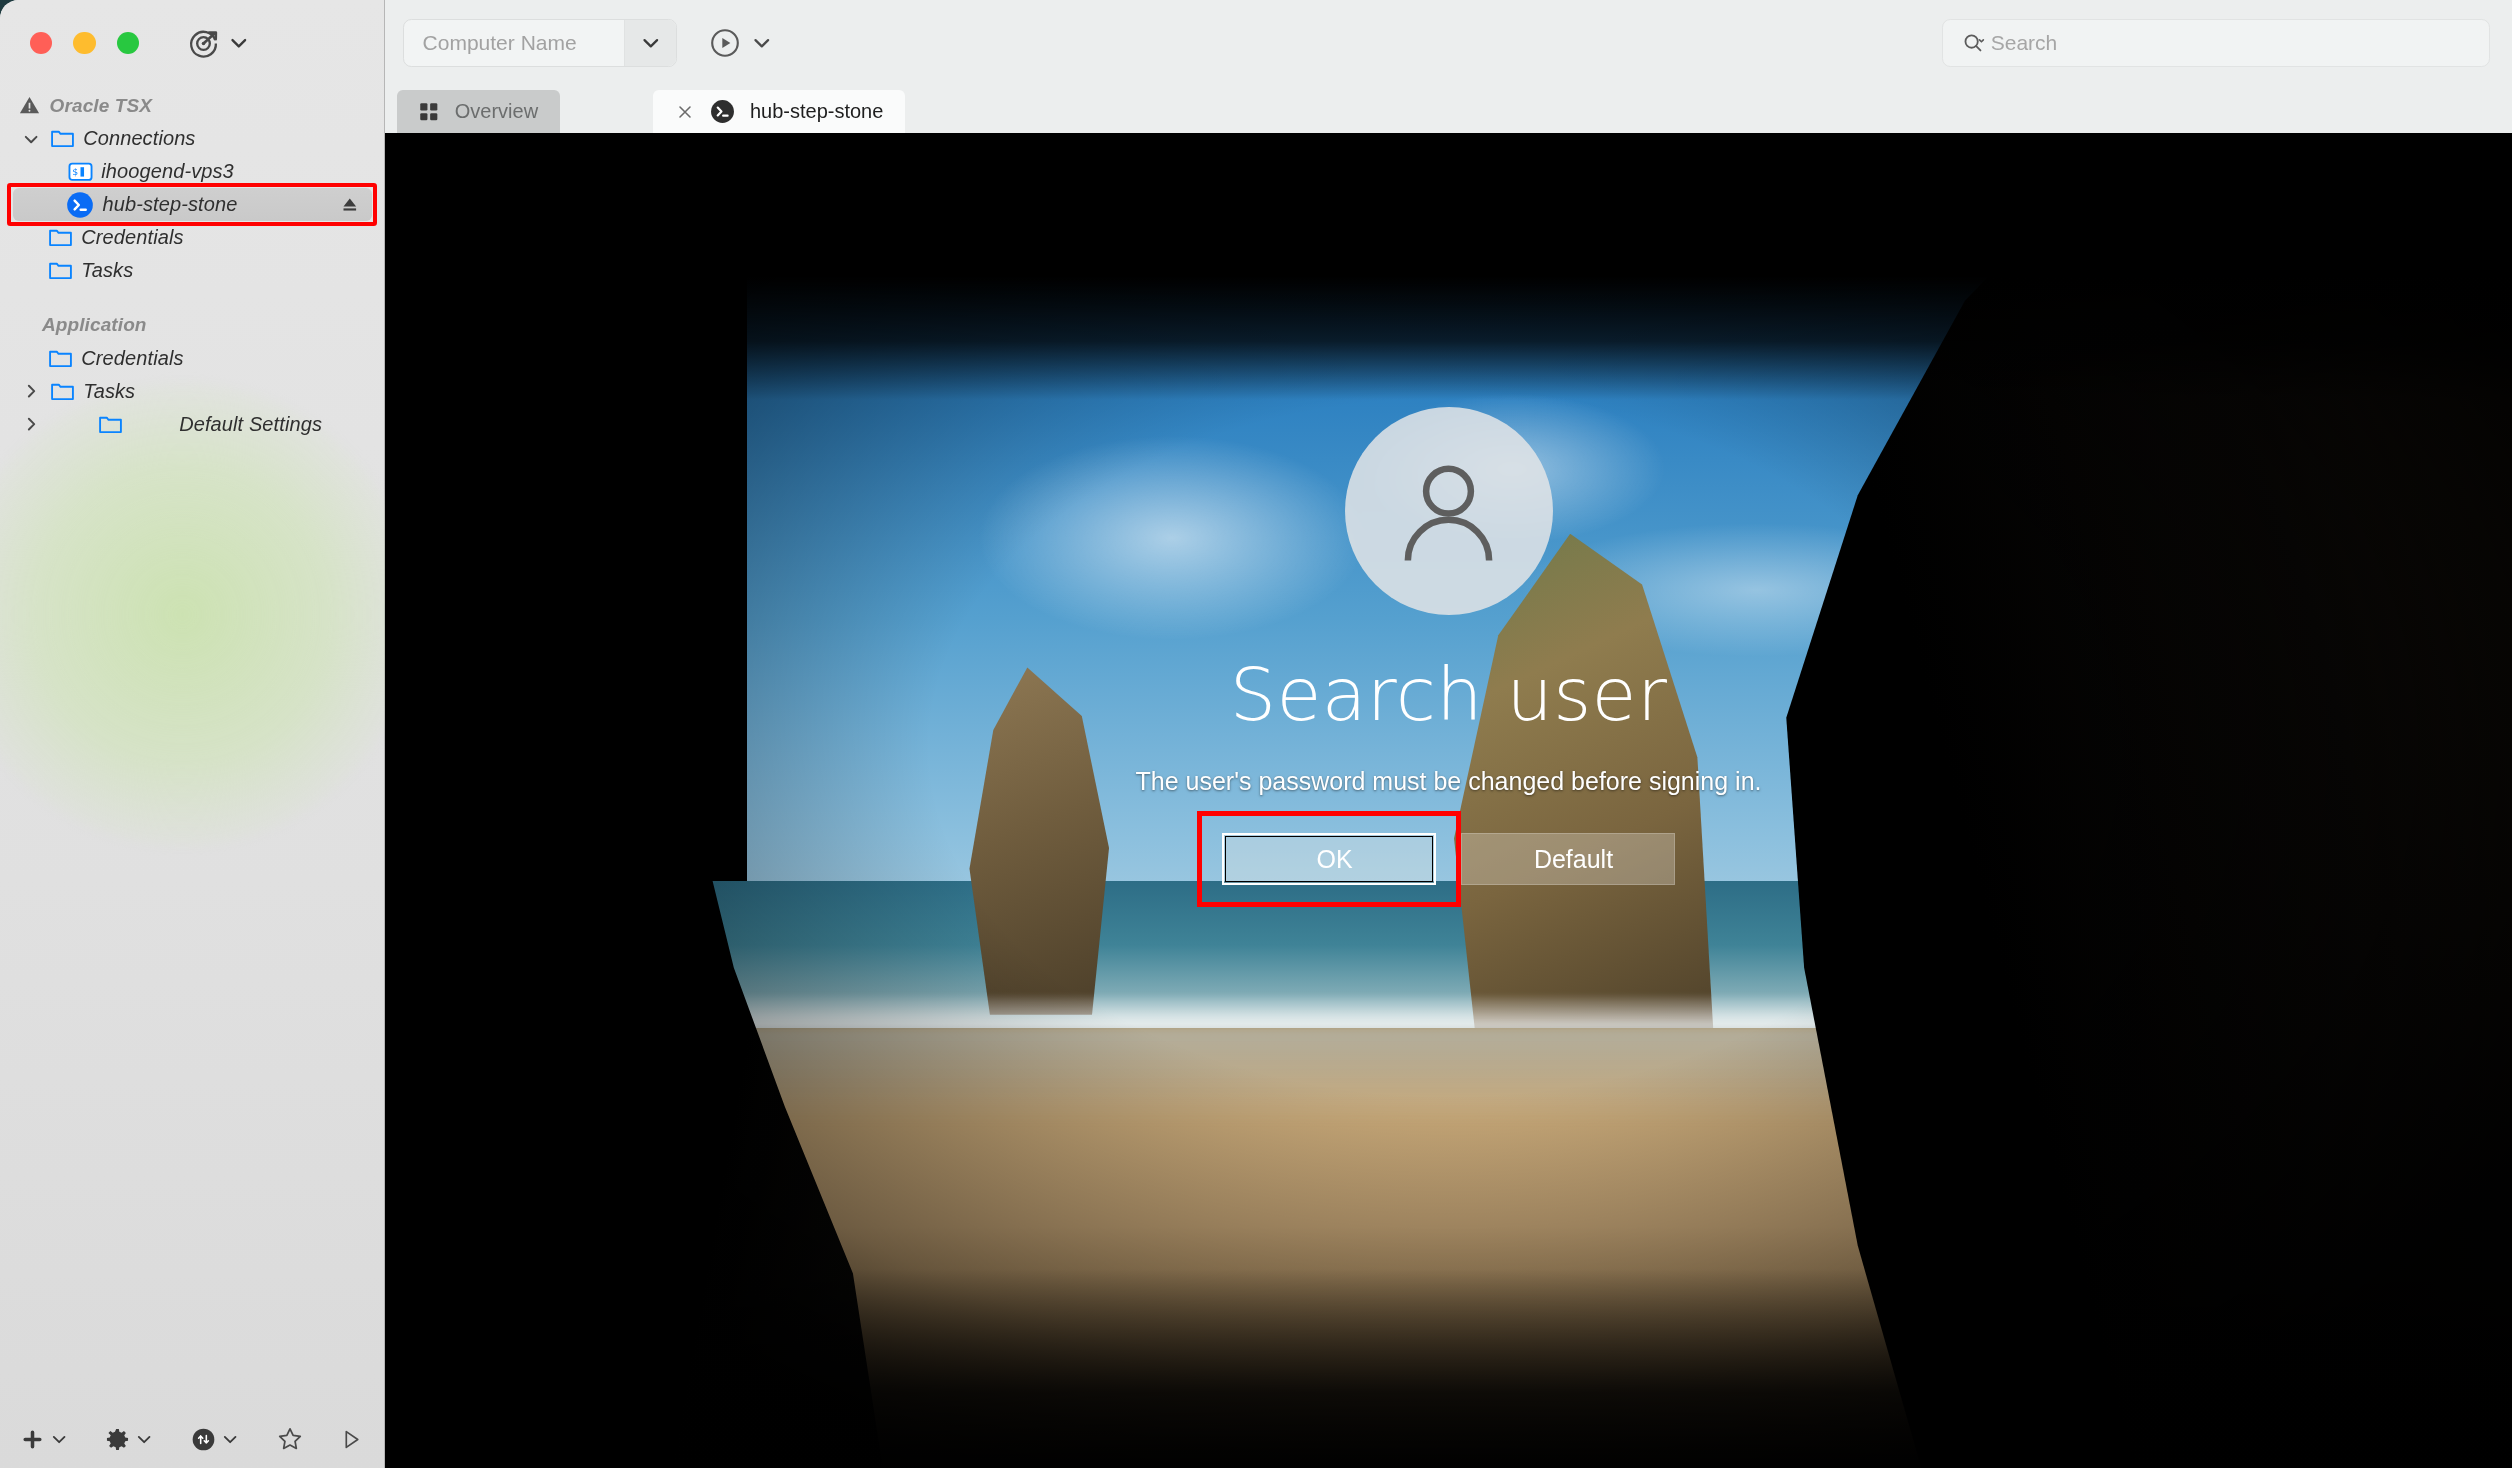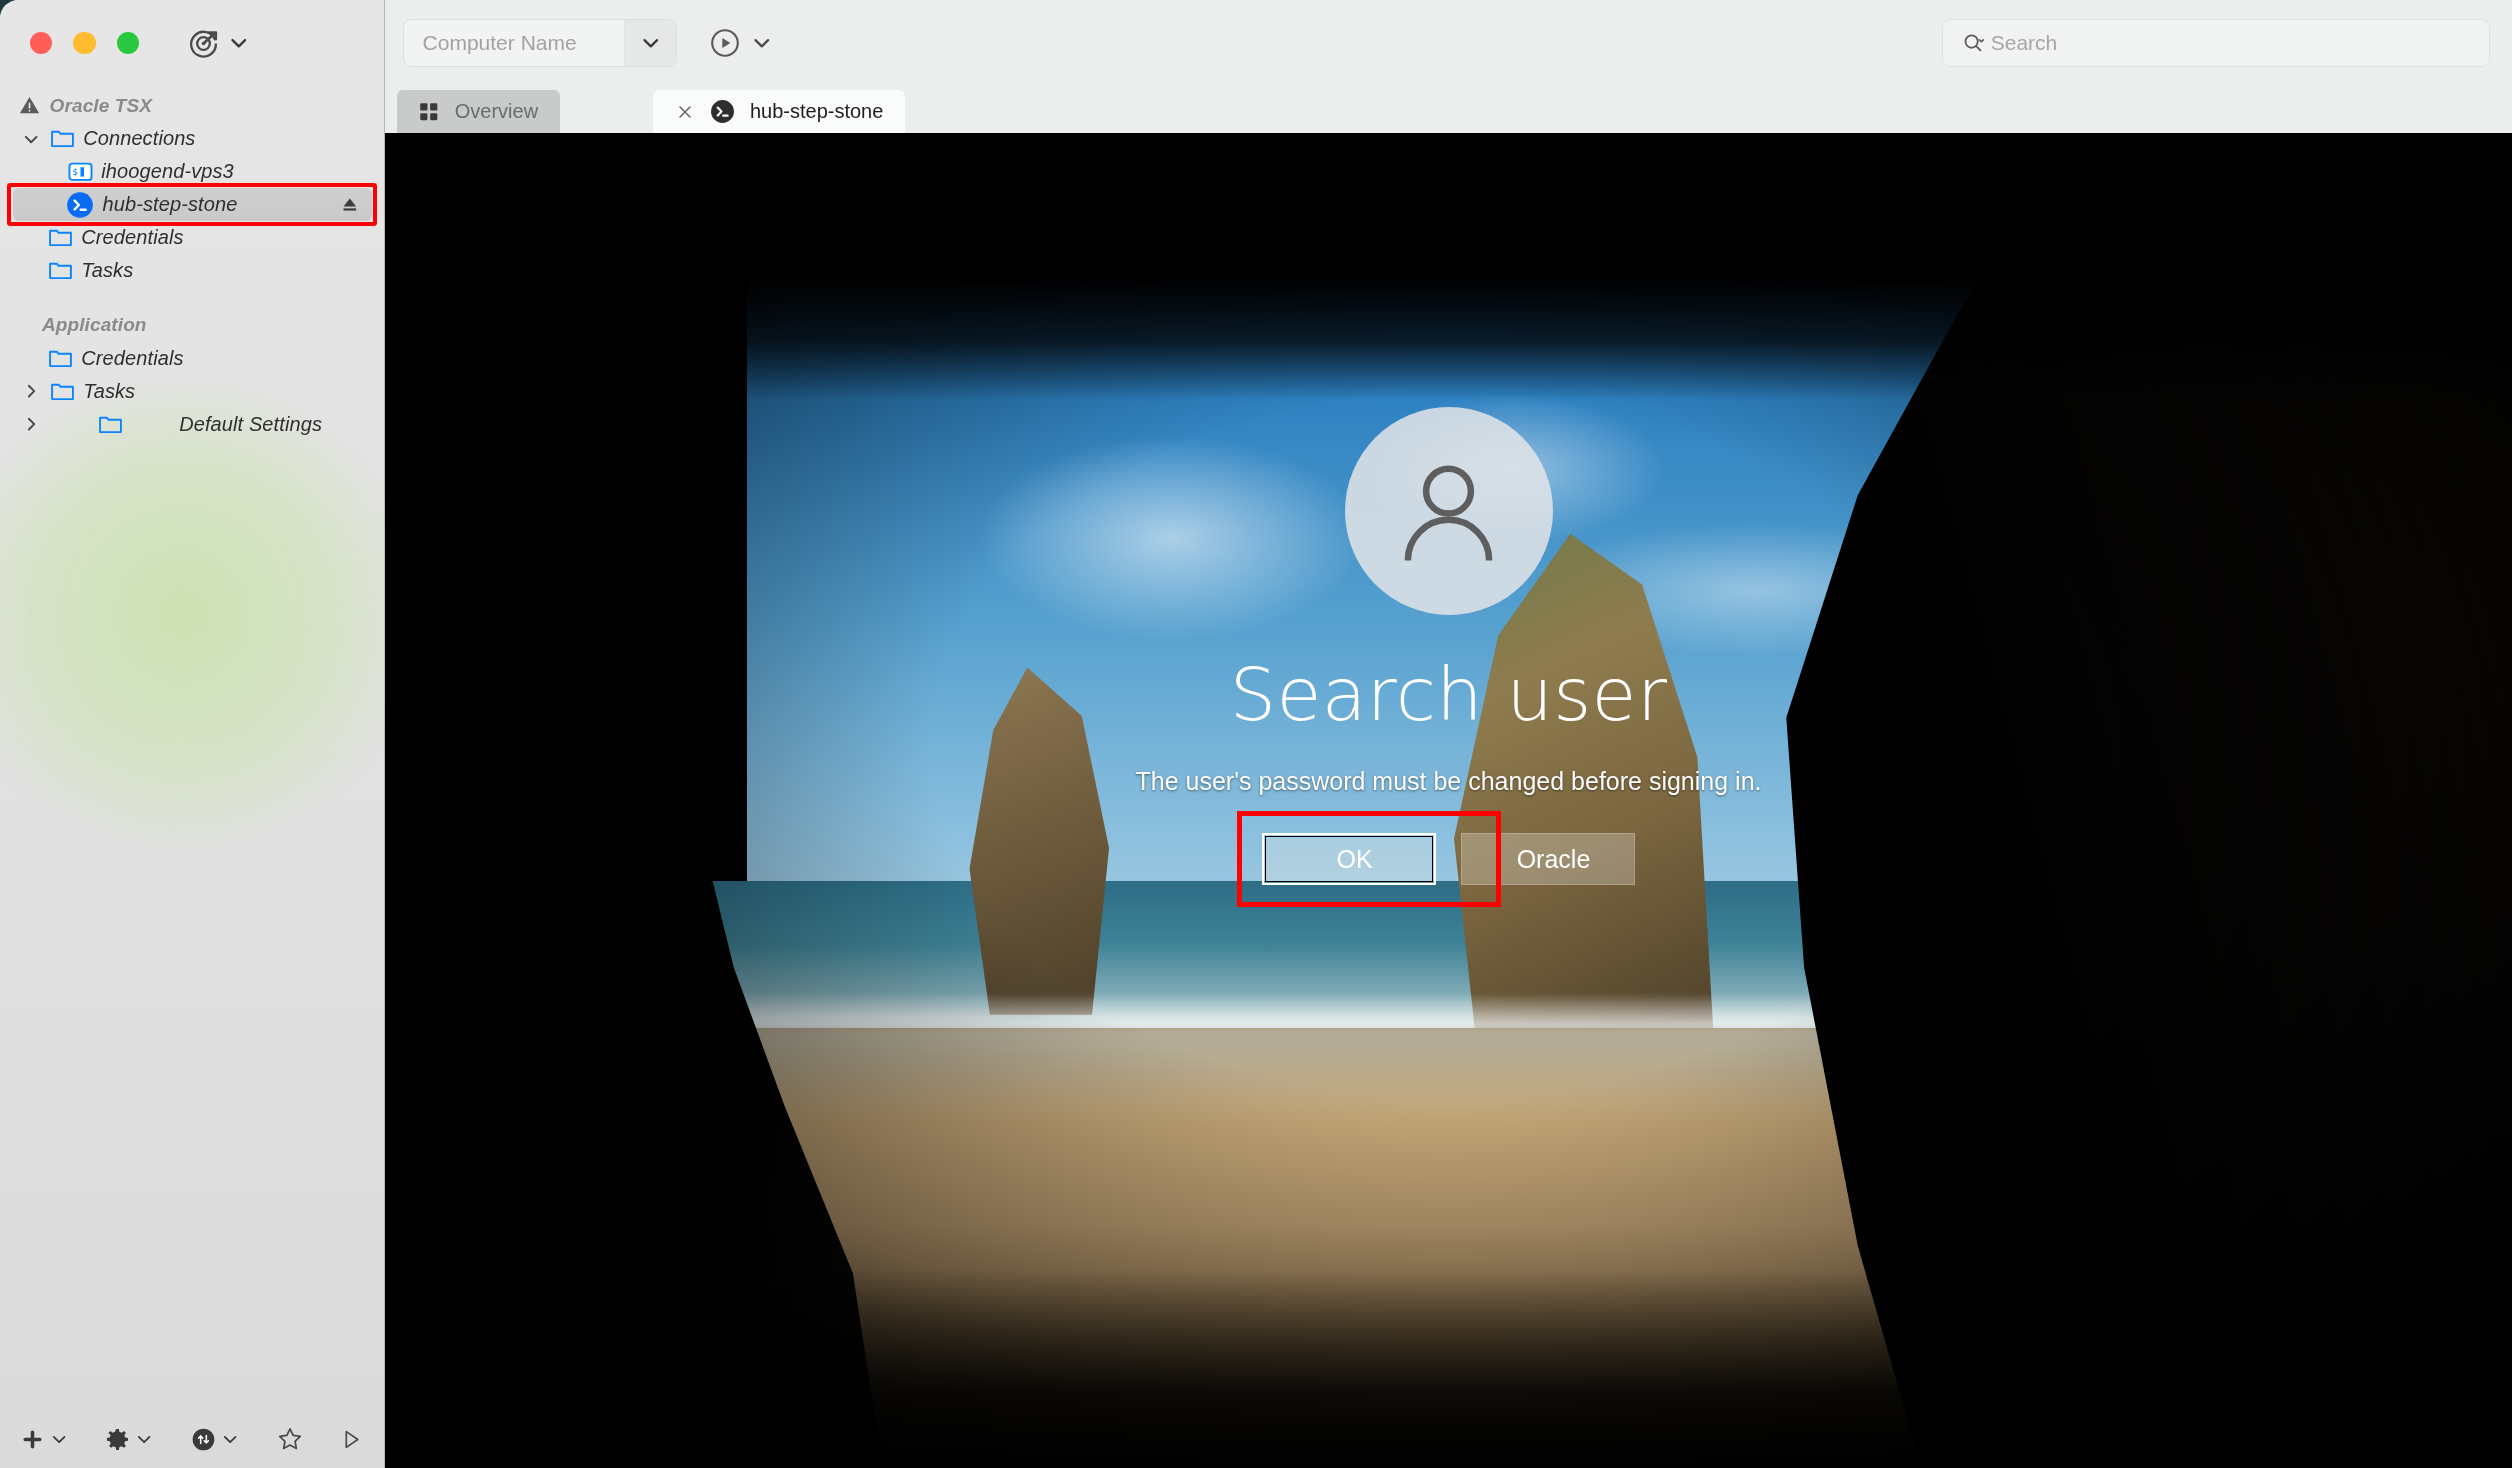--- a/index.html
+++ b/index.html
@@ -342,21 +342,21 @@
     color: #ffffff;
     text-shadow: 0 0.8px 2.5px rgba(0,0,0,.5);
   }
   .login-btns {
     margin-top: 37px;
     display: flex;
     gap: 0;
     align-items: center;
   }
   .lbtn {
-    width: 174px; height: 52px;
+    width: 214px; height: 52px;
     background: rgba(240,236,228,0.30);
     color: #fff;
     font-size: 25px;
     display: flex; align-items: center; justify-content: center;
     border: 0.8px solid rgba(255,255,255,0.20);
     padding-left: 11px;
   }
   .lbtn.primary {
     border: 2.5px solid #ffffff;
     outline: 1.7px solid #000000;
@@ -667,21 +667,21 @@
               <path d="M4.2 21.4a7.8 7.8 0 0 1 15.6 0"></path>
             </svg>
           </div>
           <div class="login-title">Search user</div>
           <div class="login-msg">The user's password must be changed before signing in.</div>
           <div class="login-btns">
             <div style="position:relative;display:flex;align-items:center;">
               <div class="lbtn primary">OK</div>
               <div class="btn-hl" style="left:-25px; top:-21.6px; width:264px; height:96px;"></div>
             </div>
-            <div class="lbtn">Oracle</div>
+            <div class="lbtn">Default</div>
           </div>
         </div>
 
       </div>
     </div>
   </div>
 </div>
 
 
 </body></html>

